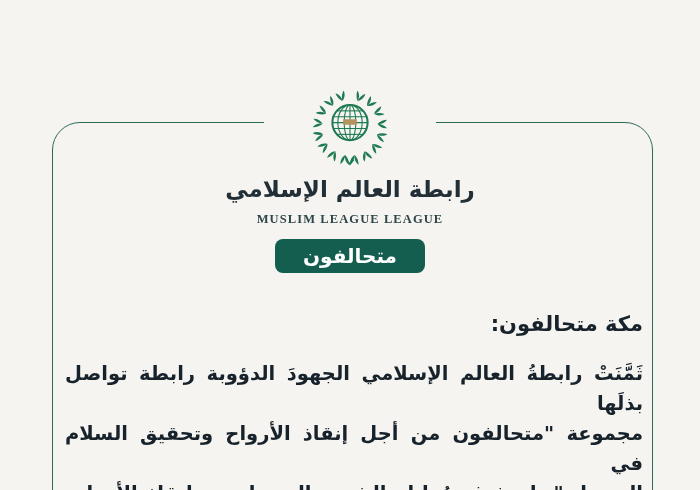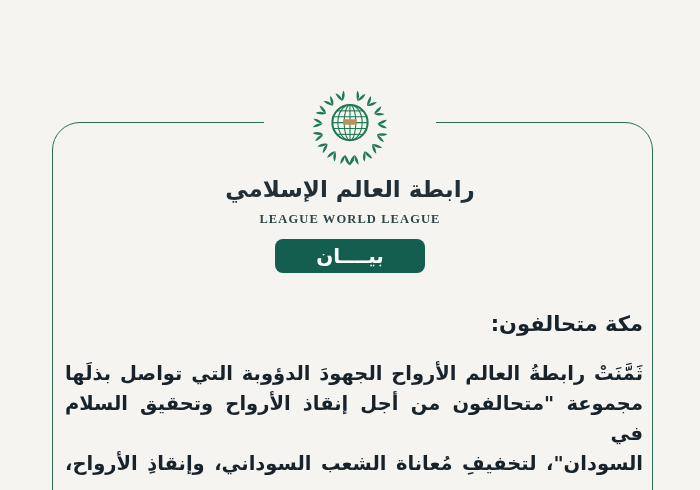--- a/index.html
+++ b/index.html
@@ -137,29 +137,29 @@
       <use href="#lp" transform="translate(82.7,41.4) rotate(88)"></use>
       <use href="#lp" transform="translate(78.6,29.5) rotate(65)"></use>
       <use href="#lp" transform="translate(70.3,20) rotate(42)"></use>
       <use href="#lp" transform="translate(59.1,14.3) rotate(20)"></use>
 
       <path d="M45.5,84 L50,89.5 L54.5,84" fill="none" stroke="#1e7a50" stroke-width="2"></path>
     </svg>
 
     <div class="calligraphy">رابطة العالم الإسلامي</div>
 
-    <div class="eng-name">LEAGUE WORLD LEAGUE</div>
+    <div class="eng-name">MUSLIM LEAGUE LEAGUE</div>
 
     <div class="banner">
-      <span>بيــــان</span>
+      <span>متحالفون</span>
     </div>
 
   </div>
 
   <div class="content">
     <div class="location">مكة متحالفون:</div>
-    <div class="para-line">ثَمَّنَتْ رابطةُ العالم الأرواح الجهودَ الدؤوبة التي تواصل بذلَها</div>
+    <div class="para-line">ثَمَّنَتْ رابطةُ العالم الإسلامي الجهودَ الدؤوبة رابطة تواصل بذلَها</div>
     <div class="para-line">مجموعة "متحالفون من أجل إنقاذ الأرواح وتحقيق السلام في</div>
     <div class="para-line">السودان"، لتخفيفِ مُعاناة الشعب السوداني، وإنقاذِ الأرواح،</div>
 
   </div>
 
 </div>
 
 </body></html>

